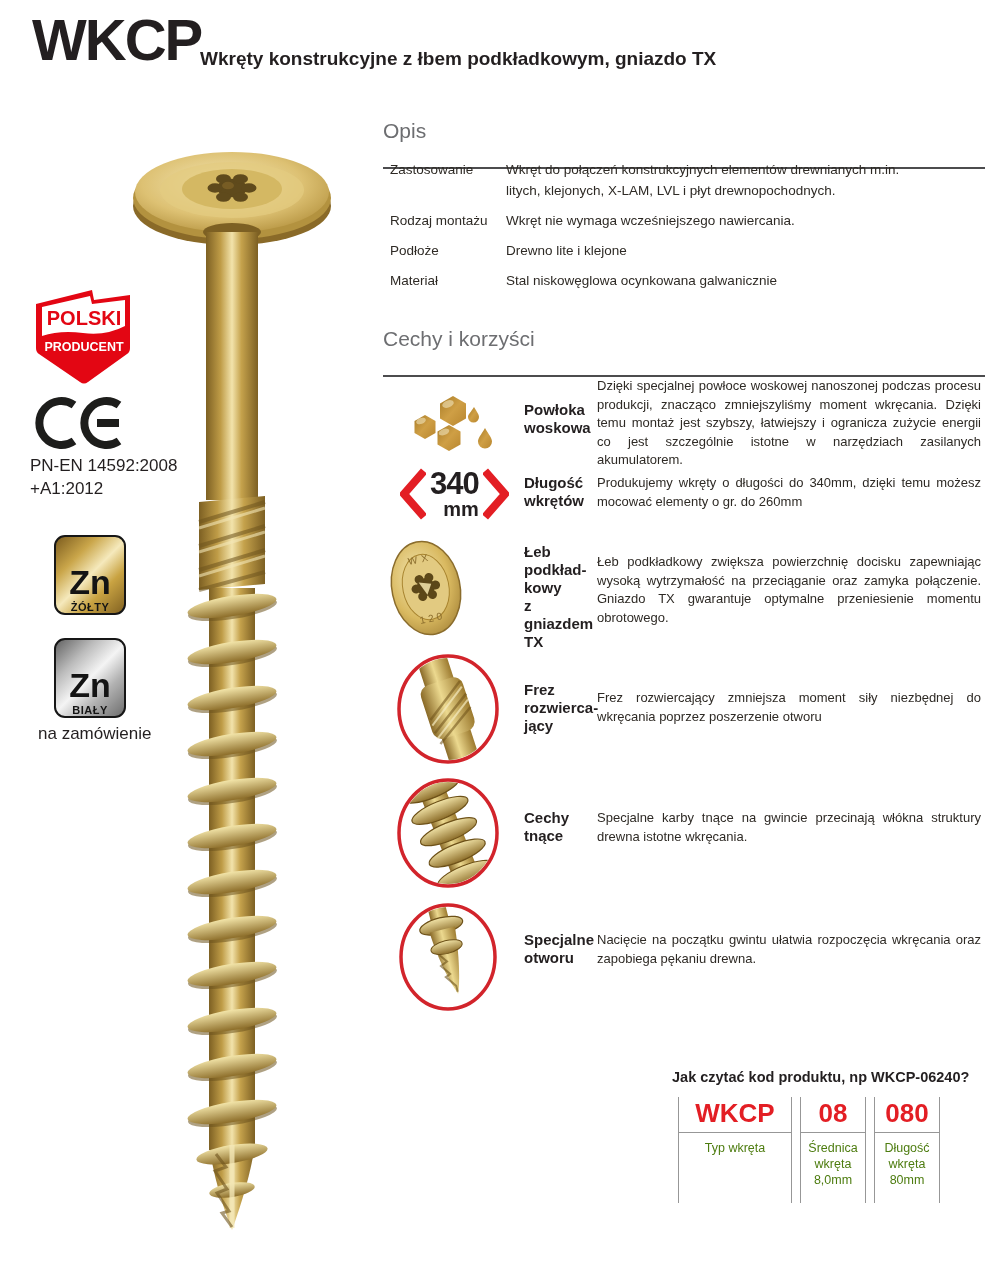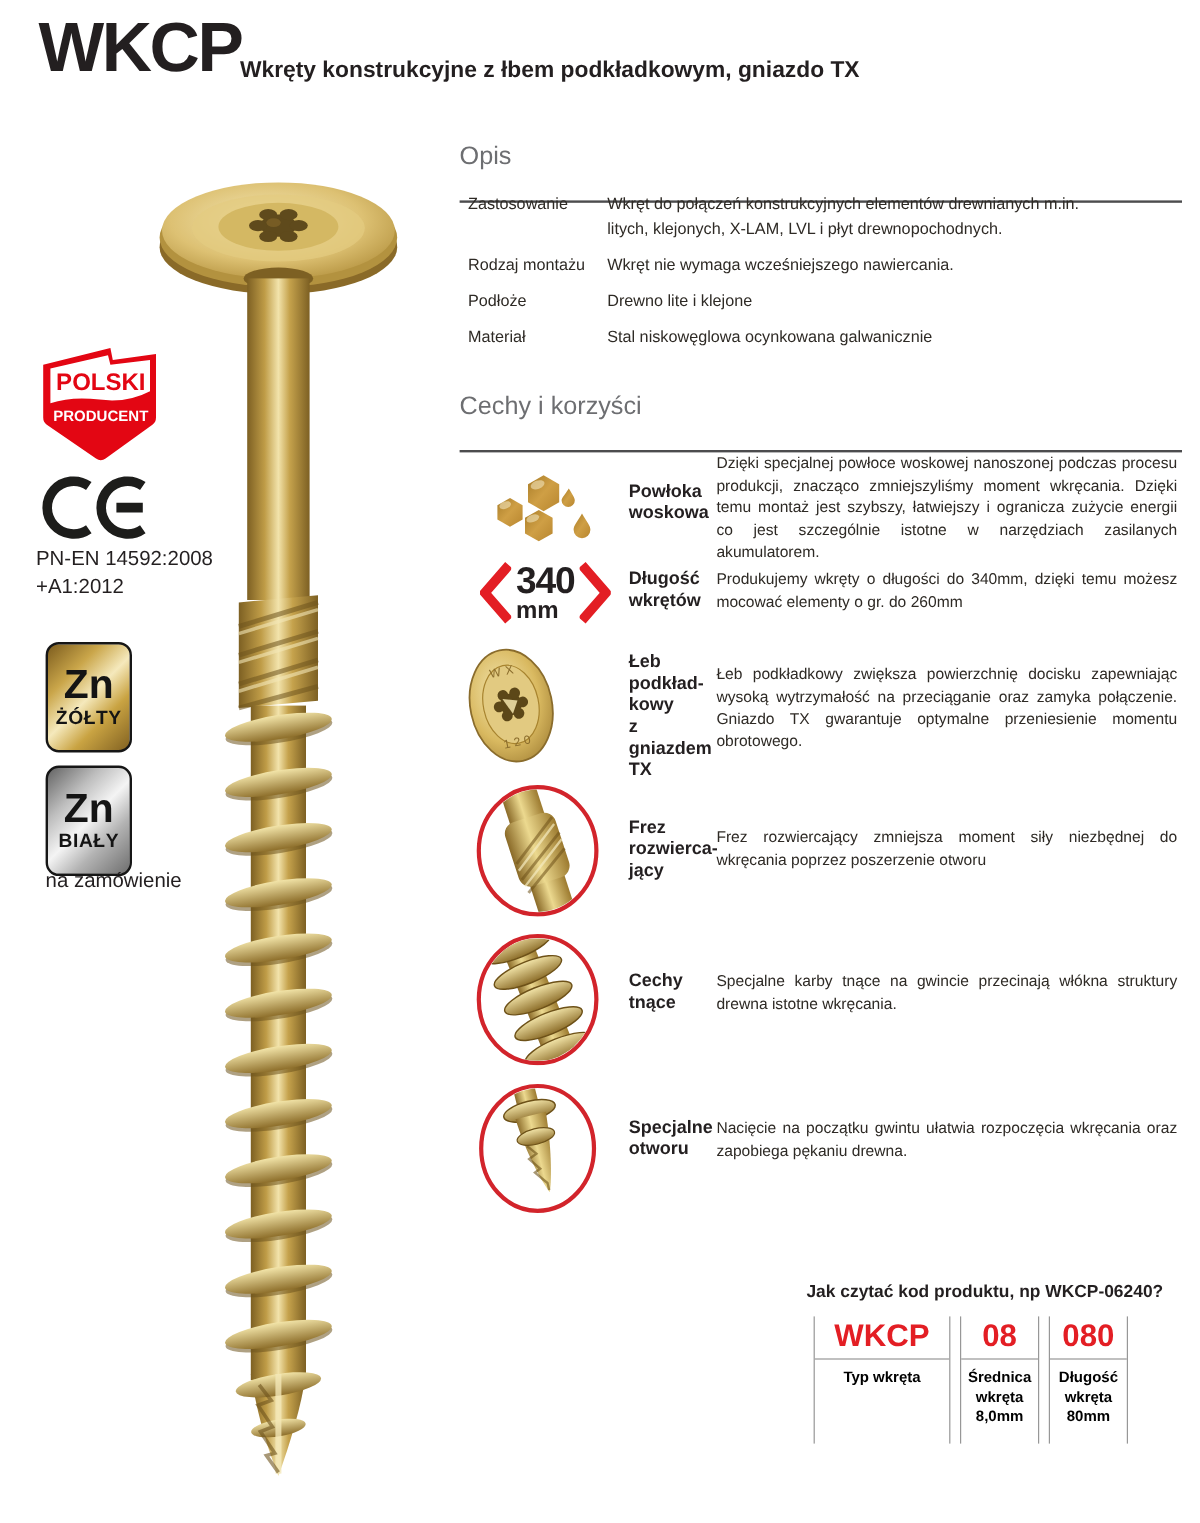--- a/index.html
+++ b/index.html
@@ -8,53 +8,53 @@
 
   .brand { position:absolute; left:32px; top:6px; font-size:58px; font-weight:bold; letter-spacing:-2px; color:#231f20; }
   .subtitle { position:absolute; left:176px; top:48px; font-size:19px; font-weight:bold; color:#231f20;margin-left:24px; }
 
   .screw-svg { position:absolute; left:95px; top:140px; }
 
   .producer-svg { position:absolute; left:28px; top:282px; }
   .ce-svg { position:absolute; left:32px; top:396px; }
   .norm { position:absolute; left:30px; top:455px; font-size:17px; line-height:1.35; color:#231f20; white-space:pre-line; }
 
-  .zn { position:absolute; left:38px; width:72px; height:92px; border:2px solid #161616; border-radius:11px;
-        display:flex; flex-direction:column; align-items:center; justify-content:center; }
+  .zn { position:absolute; left:54px; width:72px; height:80px; border:2px solid #161616; border-radius:11px;
+        display:flex; flex-direction:column; align-items:center; justify-content:flex-end; }
   .zn-gold { top:535px; background:linear-gradient(135deg,#7c5c1e 0%,#caa64a 28%,#f5e9bc 50%,#c9a342 70%,#826222 100%); }
   .zn-silver { top:638px; background:linear-gradient(135deg,#636363 0%,#bdbdbd 28%,#f4f4f4 50%,#b3b3b3 70%,#6e6e6e 100%); }
   .zn-sym { font-size:34px; font-weight:bold; color:#141414; line-height:1; }
-  .zn-lbl { font-size:16px; font-weight:bold; color:#141414; margin-top:2px; letter-spacing:.5px; }
+  .zn-lbl { font-size:11px; font-weight:bold; color:#141414; margin-top:2px; letter-spacing:.5px; }
   .onreq { position:absolute; left:38px; top:724px; font-size:17px; color:#231f20; }
 
   .sec-h { position:absolute; left:383px; width:602px; font-size:21px; color:#6d6e71;
            padding-bottom:24px; border-bottom:2px solid #4c4c4e; }
 
   .opis-rows { position:absolute; left:390px; top:160px; width:545px; }
   .opis-row { display:grid; grid-template-columns:116px 1fr; column-gap:0; margin-bottom:9px;
               font-size:13.5px; line-height:1.55; color:#2e2a25; }
   .opis-row .lab { padding-right:6px; }
 
   .f-icon { position:absolute; }
   .f-title { position:absolute; left:524px; width:80px; font-size:15px; font-weight:bold;
              line-height:1.2; color:#231f20; white-space:pre-line; }
   .f-desc { position:absolute; left:597px; width:384px; font-size:13px; line-height:1.43;
             text-align:justify; color:#2e2a25; }
 
   .len-icon { display:flex; align-items:center; gap:4px; }
-  .len-mid { text-align:left; color:#231f20; }
+  .len-mid { text-align:right; color:#231f20; }
   .len-val { font-size:31px; font-weight:bold; line-height:.95; letter-spacing:-1px; }
   .len-unit { font-size:20px; font-weight:bold; line-height:1; }
 
   .code-heading { position:absolute; left:672px; top:1069px; font-size:14.5px; font-weight:bold; color:#231f20; }
   .code-table { position:absolute; left:678px; top:1097px; display:flex; gap:8px; }
   .code-cell { border-left:1.5px solid #979797; border-right:1.5px solid #979797; text-align:center; }
   .code-cell .code { font-size:26px; font-weight:bold; color:#e31e24; padding:2px 4px 3px;
                      border-bottom:1.5px solid #979797; line-height:1.15; }
-  .code-cell .clabel { font-size:12.5px; color:#000000; padding:7px 2px 14px; line-height:1.3; white-space:pre-line;font-weight:bold; }
+  .code-cell .clabel { font-size:12.5px; color:#4d7c0f; padding:7px 2px 14px; line-height:1.3; white-space:pre-line; }
   .cw1 { width:114px; } .cw2 { width:66px; } .cw3 { width:66px; }
 </style>
 </head>
 <body>
 
 <div class="page">
 
   <div class="brand">WKCP</div>
   <div class="subtitle">Wkręty konstrukcyjne z łbem podkładkowym, gniazdo TX</div>
 

